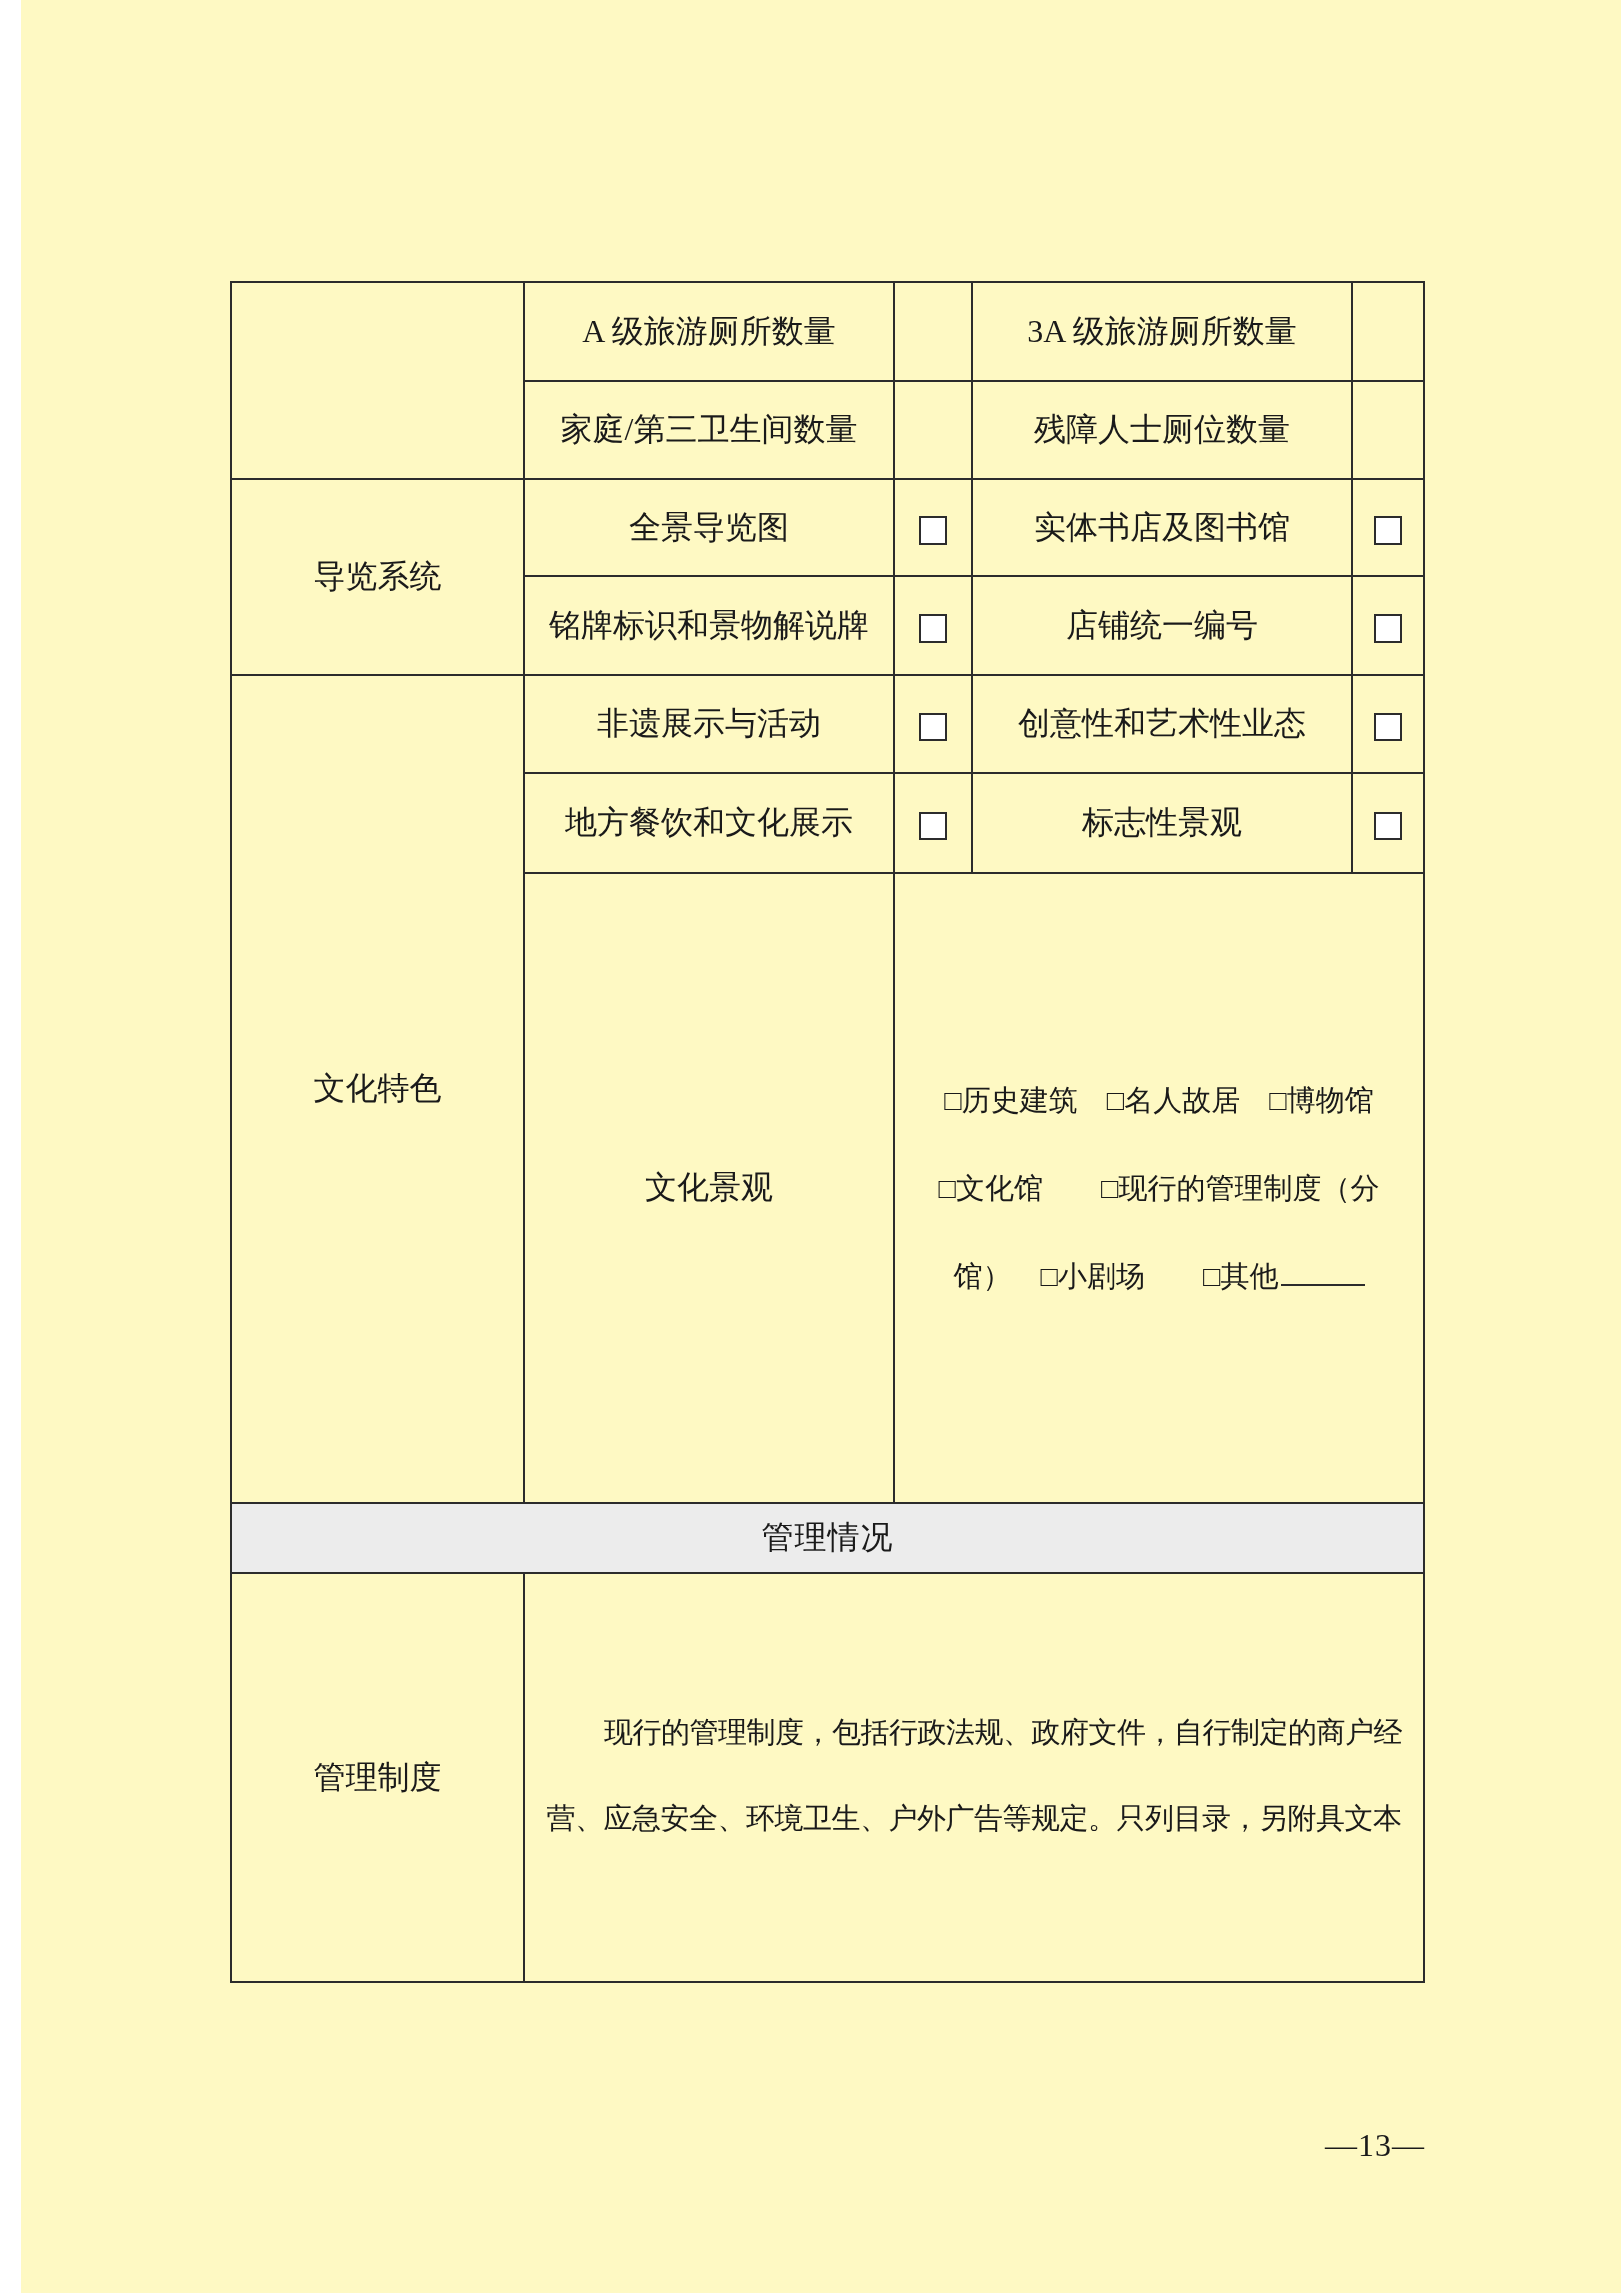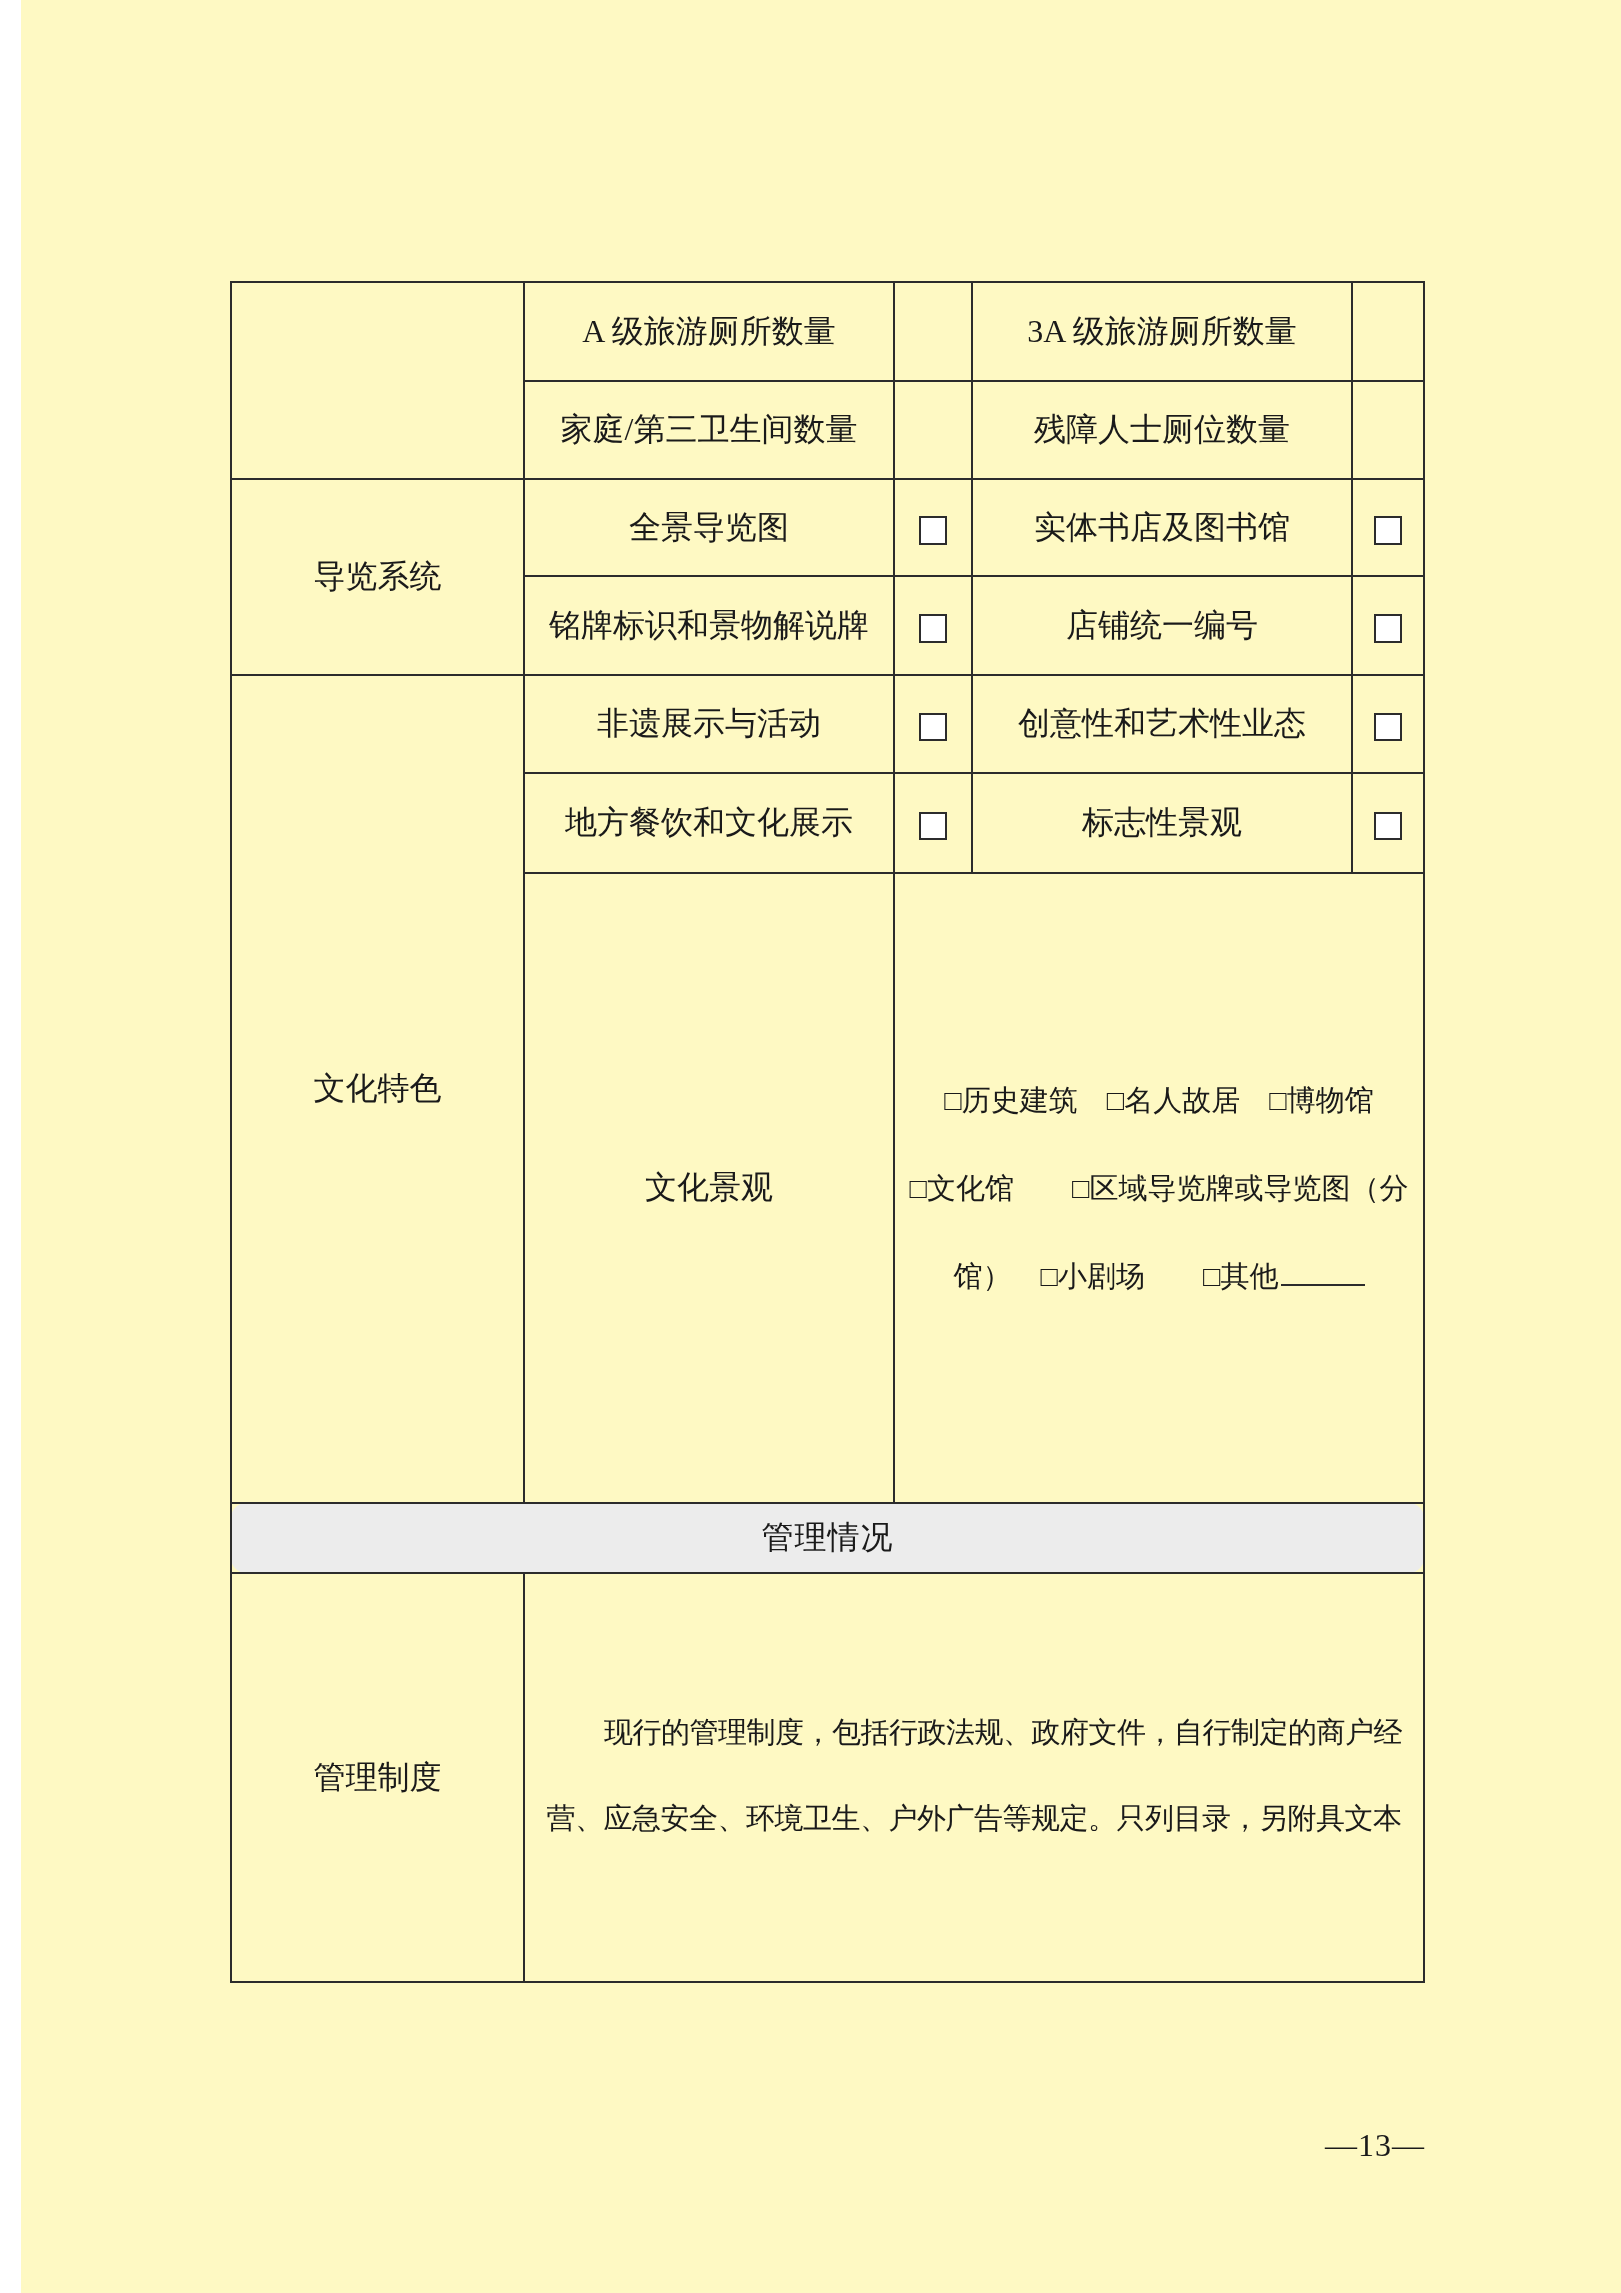--- a/index.html
+++ b/index.html
@@ -28,21 +28,21 @@
     border:2.9px solid var(--line);
   }
   table.form td{
     border:2px solid var(--line);
     text-align:center;
     vertical-align:middle;
     font-size:32px;
     padding:0;
     overflow:hidden;
   }
-  tr.sec > td{border-top-width:2.9px;border-radius:15px;}
+  tr.sec > td{border-top-width:2.9px;}
   td.hdr{font-size:33px;}
   td.cb{vertical-align:middle;}
   .box{
     display:inline-block;
     width:24.5px;
     height:24.5px;
     border:2px solid var(--line);
     vertical-align:middle;
     background:#ffffff;
   }
@@ -149,21 +149,21 @@
       <td>地方餐饮和文化展示</td>
       <td class="cb"><span class="box"></span></td>
       <td>标志性景观</td>
       <td class="cb"><span class="box"></span></td>
     </tr>
 
     <tr style="height:630px">
       <td>文化景观</td>
       <td colspan="3" class="cbcell">
         <div class="cbline">□历史建筑　□名人故居　□博物馆</div>
-        <div class="cbline">□文化馆　　□区域导览牌或导览图（分</div>
+        <div class="cbline">□文化馆　　□现行的管理制度（分</div>
         <div class="cbline"><span>馆）　□小剧场　　□其他</span><span class="blank"></span></div>
       </td>
     </tr>
 
     <tr style="height:70px" class="banner sec">
       <td colspan="5">管理情况</td>
     </tr>
 
     <tr style="height:409px" class="sec">
       <td class="hdr">管理制度</td>

